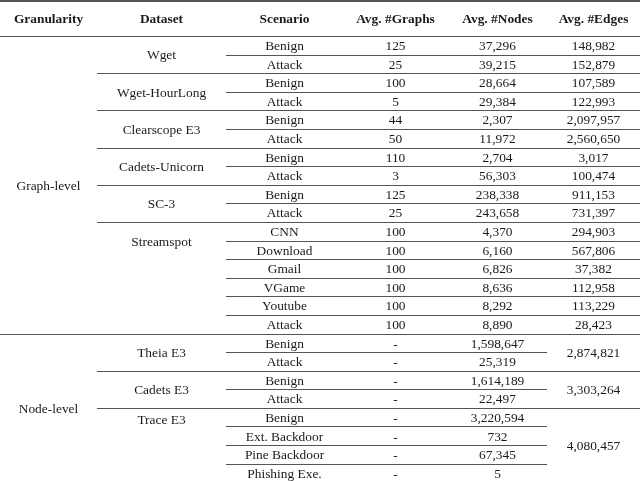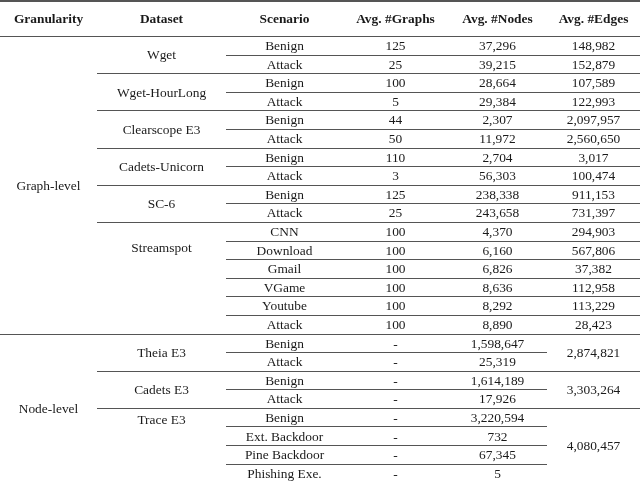--- a/index.html
+++ b/index.html
@@ -96,35 +96,35 @@
       <td class="b">3,017</td>
     </tr>
     <tr>
       <td class="b">Attack</td>
       <td class="b">3</td>
       <td class="b">56,303</td>
       <td class="b">100,474</td>
     </tr>
 
     <tr>
-      <td rowspan="2" class="ds b">SC-6</td>
+      <td rowspan="2" class="ds b">SC-3</td>
       <td class="b">Benign</td>
       <td class="b">125</td>
       <td class="b">238,338</td>
       <td class="b">911,153</td>
     </tr>
     <tr>
       <td class="b">Attack</td>
       <td class="b">25</td>
       <td class="b">243,658</td>
       <td class="b">731,397</td>
     </tr>
 
     <tr>
-      <td rowspan="6" class="ds sect" style="vertical-align: top; padding-top: 18px;">Streamspot</td>
+      <td rowspan="6" class="ds sect" style="vertical-align: top; padding-top: 12px;">Streamspot</td>
       <td class="b">CNN</td>
       <td class="b">100</td>
       <td class="b">4,370</td>
       <td class="b">294,903</td>
     </tr>
     <tr>
       <td class="b">Download</td>
       <td class="b">100</td>
       <td class="b">6,160</td>
       <td class="b">567,806</td>
@@ -171,21 +171,21 @@
     <tr>
       <td rowspan="2" class="ds b">Cadets E3</td>
       <td class="b">Benign</td>
       <td class="b">-</td>
       <td class="b">1,614,189</td>
       <td rowspan="2" class="b">3,303,264</td>
     </tr>
     <tr>
       <td class="b">Attack</td>
       <td class="b">-</td>
-      <td class="b">17,926</td>
+      <td class="b">22,497</td>
     </tr>
 
     <tr>
       <td rowspan="4" class="ds last" style="vertical-align: top; padding-top: 4px;">Trace E3</td>
       <td class="b">Benign</td>
       <td class="b">-</td>
       <td class="b">3,220,594</td>
       <td rowspan="4" class="last">4,080,457</td>
     </tr>
     <tr>

